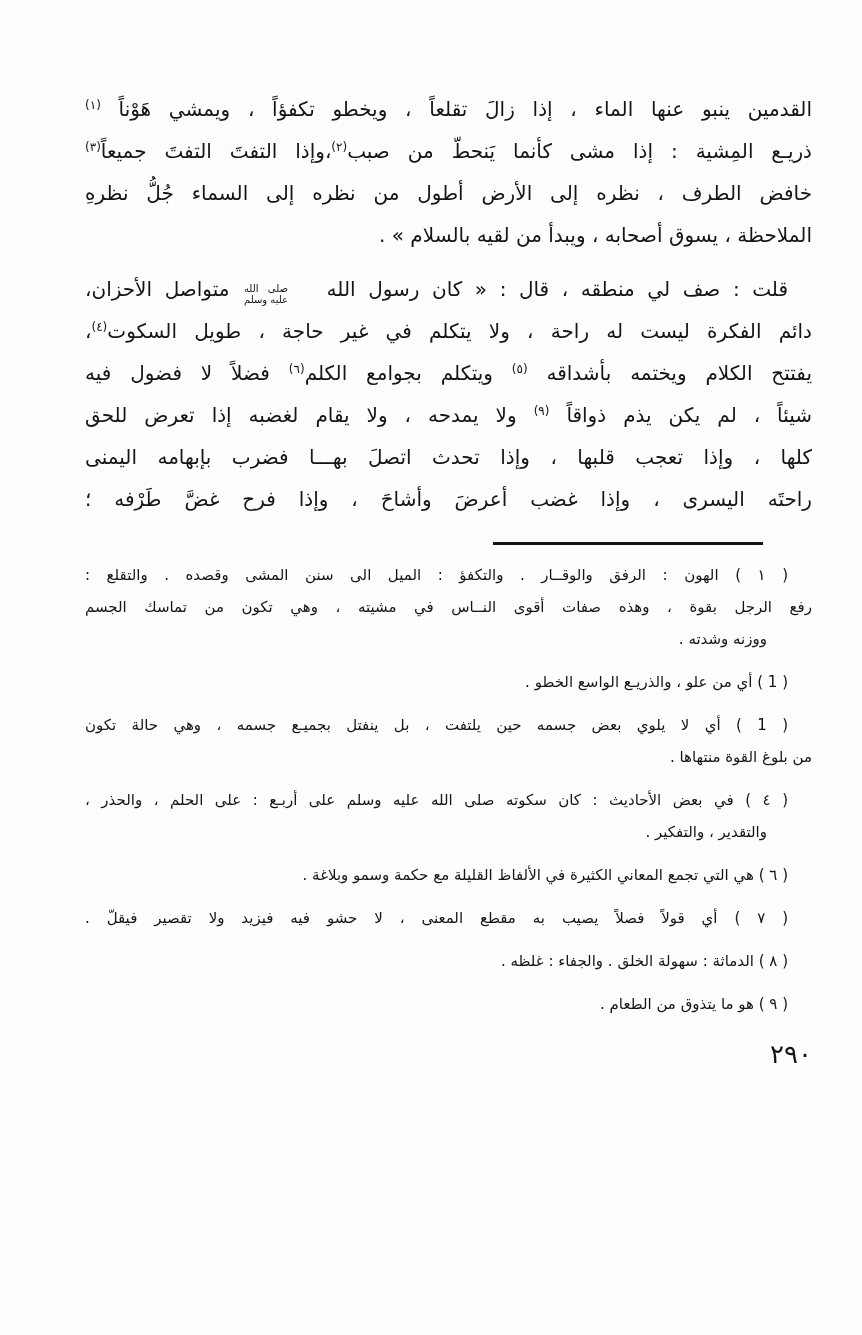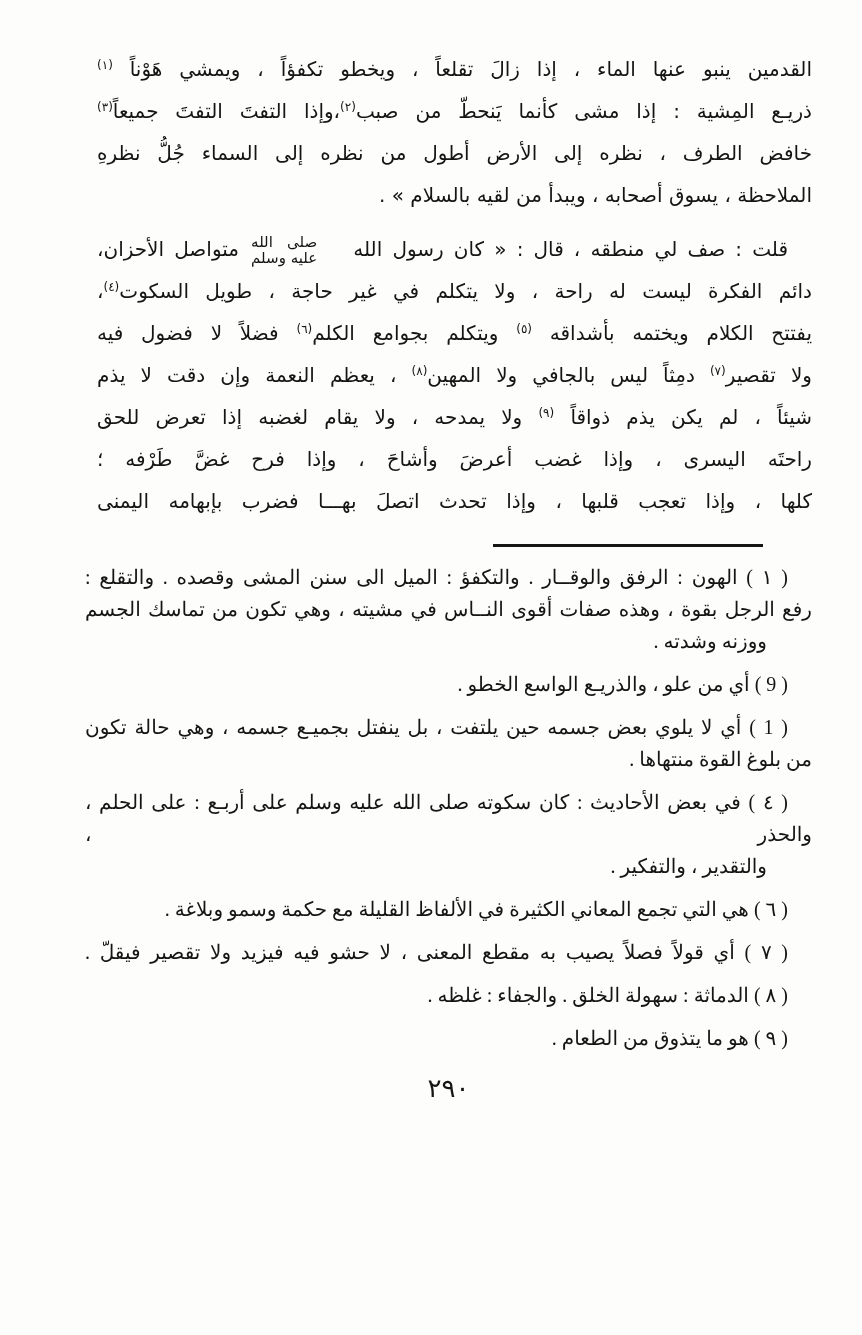--- a/index.html
+++ b/index.html
@@ -13,59 +13,58 @@
     direction: rtl;
     overflow: hidden;
   }
   .text-col {
     margin-left: 50px;   
     margin-right: 85px;  
   }
   
   .text-col { margin-left: 85px; margin-right: 50px; }
 
-  .main-block { padding-top: 48px; font-size: 20px; margin-left: 12px; }
+  .main-block { padding-top: 88px; font-size: 20px; }
   .m-line {
     line-height: 42px;
     text-align: justify;
     white-space: normal;
   }
   .full { text-align-last: justify; -moz-text-align-last: justify; }
   .partial { text-align: left; text-align-last: right; }
   .para-2 { margin-top: 12px; }
   .ind { text-indent: 24px; }
 
   sup { font-size: 12px; line-height: 0; vertical-align: 7px; letter-spacing: 0; }
 
   .seal {
     display: inline-block;
-    font-size: 15px;
+    font-size: 10px;
     line-height: 1.08;
     text-align: right;
     vertical-align: -7px;
     padding: 0 2px;
   }
   .seal span { display: block; white-space: nowrap; }
 
   .separator {
     width: 270px;
     height: 3px;
     background: #151515;
     margin: 22px 49px 0 auto; 
   }
 
-  .fn-block { margin-top: 14px; font-size: 20px; font-family: Liberation Serif, serif; }
+  .fn-block { margin-top: 14px; font-size: 15px; }
   .footnote { margin-bottom: 11px; }
   .f-line { line-height: 32px; text-align: justify; }
   .f-line.partial { text-align: right; text-align-last: right; }
   .hang45 { padding-left: 0; padding-right: 45px; }
 
   .page-number {
     margin-top: 14px;
-    text-align: center;
     font-size: 26px;
     line-height: 40px;
     letter-spacing: 2px;
   }
 </style>
 </head>
 <body>
 
 <div class="page">
   <div class="text-col">
@@ -79,37 +78,36 @@
       </div>
 
       <div class="para-2">
         <div class="m-line full ind">
           <span>قلت : صف لي منطقه ، قال : « كان رسول الله</span>
           <span class="seal"><span>صلى الله</span><span>عليه وسلم</span></span>
           <span>متواصل الأحزان،</span>
         </div>
         <div class="m-line full sup-refs">دائم الفكرة ليست له راحة ، ولا يتكلم في غير حاجة ، طويل السكوت<sup>(٤)</sup>،</div>
         <div class="m-line full sup-refs">يفتتح الكلام ويختمه بأشداقه <sup>(٥)</sup> ويتكلم بجوامع الكلم<sup>(٦)</sup> فضلاً لا فضول فيه</div>
-        <div class="m-line full sup-refs">ولا تقصير<sup>(٧)</sup> دمِثاً ليس بالجافي ولا المهين<sup>(٨)</sup> ، يعظم النعمة وإن دقت لا يذم</div>
         <div class="m-line full sup-refs">شيئاً ، لم يكن يذم ذواقاً <sup>(٩)</sup> ولا يمدحه ، ولا يقام لغضبه إذا تعرض للحق</div>
+        <div class="m-line full">كلها ، وإذا تعجب قلبها ، وإذا تحدث اتصلَ بهـــا فضرب بإبهامه اليمنى</div>
         <div class="m-line full">راحتَه اليسرى ، وإذا غضب أعرضَ وأشاحَ ، وإذا فرح غضَّ طَرْفه ؛</div>
-        <div class="m-line full">كلها ، وإذا تعجب قلبها ، وإذا تحدث اتصلَ بهـــا فضرب بإبهامه اليمنى</div>
       </div>
     </div>
 
     <div class="separator"></div>
 
     <div class="fn-block">
       <div class="footnote">
         <div class="f-line full ind">( ١ ) الهون : الرفق والوقــار . والتكفؤ : الميل الى سنن المشى وقصده . والتقلع :</div>
         <div class="f-line full">رفع الرجل بقوة ، وهذه صفات أقوى النــاس في مشيته ، وهي تكون من تماسك الجسم</div>
         <div class="f-line partial hang45">ووزنه وشدته .</div>
       </div>
       <div class="footnote">
-        <div class="f-line partial ind">( 9 ) أي من علو ، والذريـع الواسع الخطو .</div>
+        <div class="f-line partial ind">( 1 ) أي من علو ، والذريـع الواسع الخطو .</div>
       </div>
       <div class="footnote">
         <div class="f-line full ind">( 1 ) أي لا يلوي بعض جسمه حين يلتفت ، بل ينفتل بجميـع جسمه ، وهي حالة تكون</div>
         <div class="f-line partial">من بلوغ القوة منتهاها .</div>
       </div>
       <div class="footnote">
         <div class="f-line full ind">( ٤ ) في بعض الأحاديث : كان سكوته صلى الله عليه وسلم على أربـع : على الحلم ، والحذر ،</div>
         <div class="f-line partial hang45">والتقدير ، والتفكير .</div>
       </div>
       <div class="footnote">

